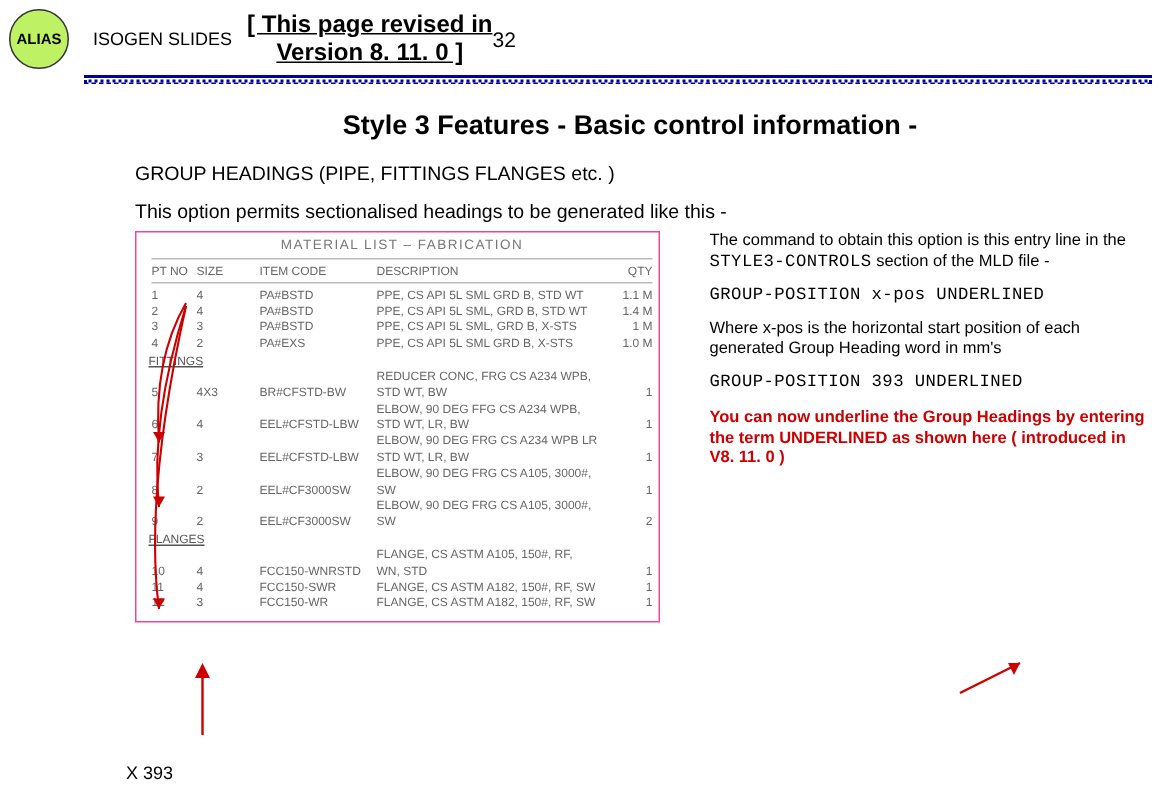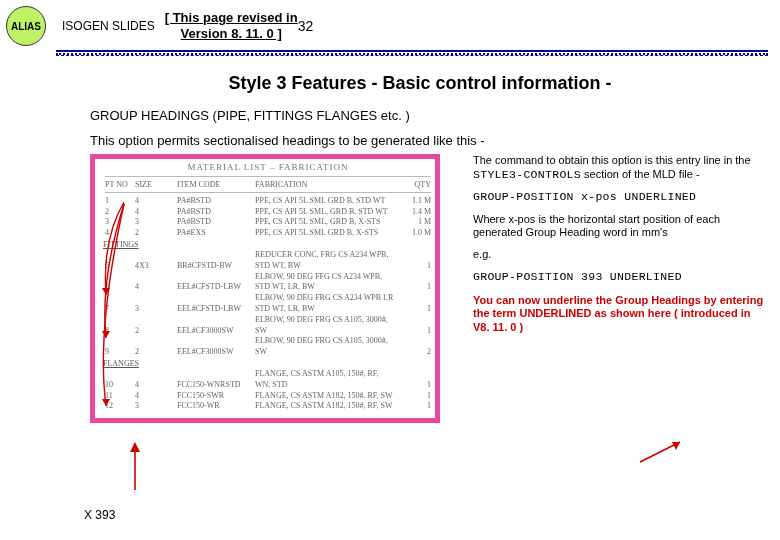--- a/index.html
+++ b/index.html
@@ -32,21 +32,21 @@
     color: #000;
     flex: 0 0 auto;
   }
   .brand {
     font-size: 12px;
     margin-left: 16px;
     flex: 0 0 auto;
     white-space: nowrap;
   }
   .revision {
-    font-size: 13px;
+    font-size: 16px;
     font-weight: bold;
     text-decoration: underline;
     text-align: center;
     margin-left: 10px;
     line-height: 1.2;
     flex: 0 0 auto;
   }
   .title {
     font-size: 22px;
     font-weight: bold;
@@ -87,23 +87,23 @@
   .sect-lead {
     margin-bottom: 6px;
   }
   .two-col {
     display: flex;
     gap: 12px;
     margin-top: 4px;
   }
   .figure {
     width: 350px;
-    border: 5px solid #ec4899;
+    border: 1px solid #ec4899;
     background: #fff;
-    font-family: Liberation Serif, serif;
+    font-family: Liberation Sans, sans-serif;
     font-size: 8px;
     color: #666;
     padding: 3px 4px 6px 10px;
     position: relative;
   }
   .fig-title {
     text-align: center;
     font-size: 9px;
     letter-spacing: 1px;
     margin-bottom: 4px;
@@ -187,21 +187,21 @@
 
   <div class="two-col">
 
     <div class="figure">
       <div class="fig-title">MATERIAL LIST  –  FABRICATION</div>
       <div class="fig-hr"></div>
       <div class="fig-row">
         <div class="c1">PT NO</div>
         <div class="c2">SIZE</div>
         <div class="c3">ITEM  CODE</div>
-        <div class="c4">FABRICATION</div>
+        <div class="c4">DESCRIPTION</div>
         <div class="c5">QTY</div>
       </div>
       <div class="fig-hr"></div>
       <div id="fig-body">
           <div class="fig-row">
             <div class="c1">1</div>
             <div class="c2">4</div>
             <div class="c3">PA#BSTD</div>
             <div class="c4">PPE, CS API 5L SML GRD B, STD WT</div>
             <div class="c5">1.1 M</div>
@@ -287,21 +287,20 @@
           </div>
         </div>
     </div>
 
     <div class="right">
       <p>
         <span>The command to obtain this option is this entry line in the </span><span class="mono">STYLE3-CONTROLS</span><span> section of the MLD file -</span>
       </p>
       <p class="mono">GROUP-POSITION  x-pos UNDERLINED</p>
       <p>Where x-pos is the horizontal start position of each generated Group Heading word in mm's</p>
-      <p>e.g.</p>
       <p class="mono">GROUP-POSITION   393  UNDERLINED</p>
       <p class="note">You can now underline the Group Headings by entering the term UNDERLINED as shown here ( introduced in V8. 11. 0 )</p>
     </div>
   </div>
 </div>
 
 <div class="xpos">X 393</div>
 
 <svg class="red-arrow ra1" viewBox="0 0 34 230">
   <path d="M28 2 Q6 40 10 95" stroke="#c00" stroke-width="1.4" fill="none"></path>

